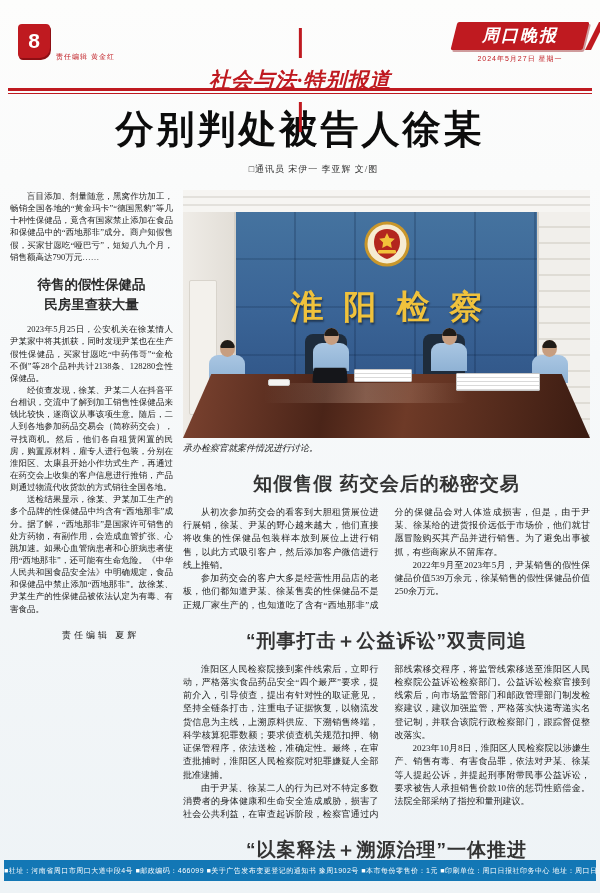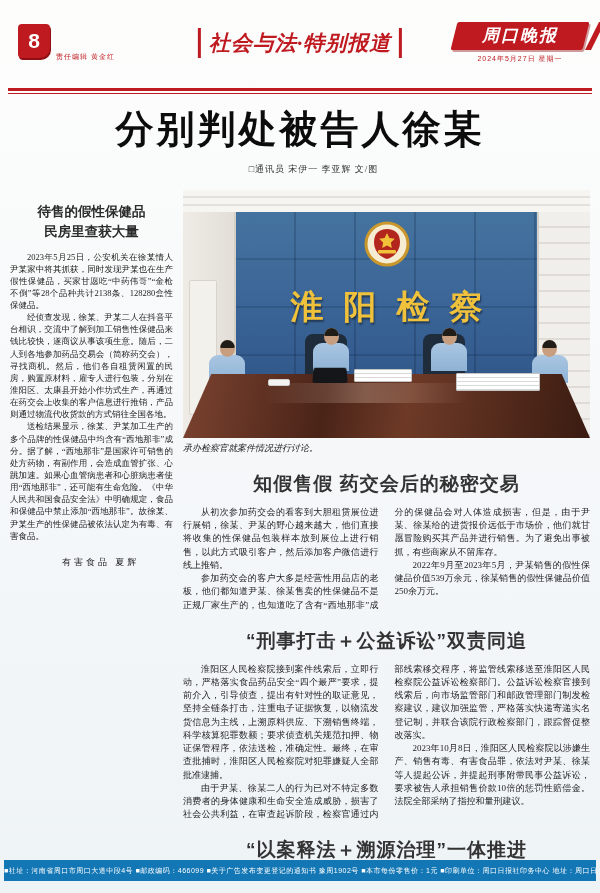--- a/index.html
+++ b/index.html
@@ -18,21 +18,21 @@
     background:#bf1a20; color:#fff; font-family:"Liberation Sans",sans-serif;
     font-weight:bold; font-size:21px; text-align:center; line-height:34px;
     border-radius:4px 4px 10px 4px; box-shadow:1px 2px 0 #8e0f14;
   }
   .editor-line {
     position:absolute; left:56px; top:32px; font-size:7px; color:#bf1a20;
     font-family:"Liberation Sans",sans-serif; letter-spacing:1px;
   }
   .section-title-wrap {
     position:absolute; left:50%; top:8px; transform:translateX(-50%);
-    display:flex; align-items:center; gap:8px;
+    display:flex; align-items:center; gap:8px;flex-direction:column;
   }
   .title-divider { width:3px; height:30px; background:#bf1a20; }
   .section-title {
     color:#bf1a20; font-size:21px; font-weight:800; font-style:italic;
     letter-spacing:1px; white-space:nowrap; font-family:"Liberation Serif",serif;
   }
   .masthead-wrap { position:absolute; right:14px; top:2px; width:132px; text-align:center; }
   .masthead-banner {
     position:relative; height:28px; background:#bf1a20; transform:skewX(-14deg);
     border-radius:2px; box-shadow:2px 2px 0 rgba(140,10,15,.4);
@@ -132,28 +132,29 @@
     </div>
   </div>
   <div class="header-rule"></div>
 
   <div class="headline">分别判处被告人徐某</div>
   <div class="byline">□通讯员 宋伊一 李亚辉 文/图</div>
 
   <div class="content">
 
     <div class="left-col">
+      <p>盲目添加、剂量随意，黑窝作坊加工，畅销全国各地的“黄金玛卡”“德国黑豹”等几十种性保健品，竟含有国家禁止添加在食品和保健品中的“西地那非”成分。商户知假售假，买家甘愿吃“哑巴亏”，短短八九个月，销售额高达790万元……</p>
       <div class="left-heading">
         <div>待售的假性保健品</div>
         <div>民房里查获大量</div>
       </div>
       <p>2023年5月25日，公安机关在徐某情人尹某家中将其抓获，同时发现尹某也在生产假性保健品，买家甘愿吃“中药伟哥”“金枪不倒”等28个品种共计2138条、128280盒性保健品。</p>
       <p>经侦查发现，徐某、尹某二人在抖音平台相识，交流中了解到加工销售性保健品来钱比较快，遂商议从事该项生意。随后，二人到各地参加药品交易会（简称药交会），寻找商机。然后，他们各自租赁闲置的民房，购置原材料，雇专人进行包装，分别在淮阳区、太康县开始小作坊式生产，再通过在药交会上收集的客户信息进行推销，产品则通过物流代收货款的方式销往全国各地。</p>
       <p>送检结果显示，徐某、尹某加工生产的多个品牌的性保健品中均含有“西地那非”成分。据了解，“西地那非”是国家许可销售的处方药物，有副作用，会造成血管扩张、心跳加速。如果心血管病患者和心脏病患者使用“西地那非”，还可能有生命危险。《中华人民共和国食品安全法》中明确规定，食品和保健品中禁止添加“西地那非”。故徐某、尹某生产的性保健品被依法认定为有毒、有害食品。</p>
-      <p class="credit">有害食品 夏辉</p>
+      <p class="credit">责任编辑 夏辉</p>
     </div>
 
     <div class="main-col">
 
       <div class="photo">
         <div class="ceiling"></div>
         <div class="side-left">
           <div class="cabinet-door"></div>
         </div>
         <div class="side-right"></div>

